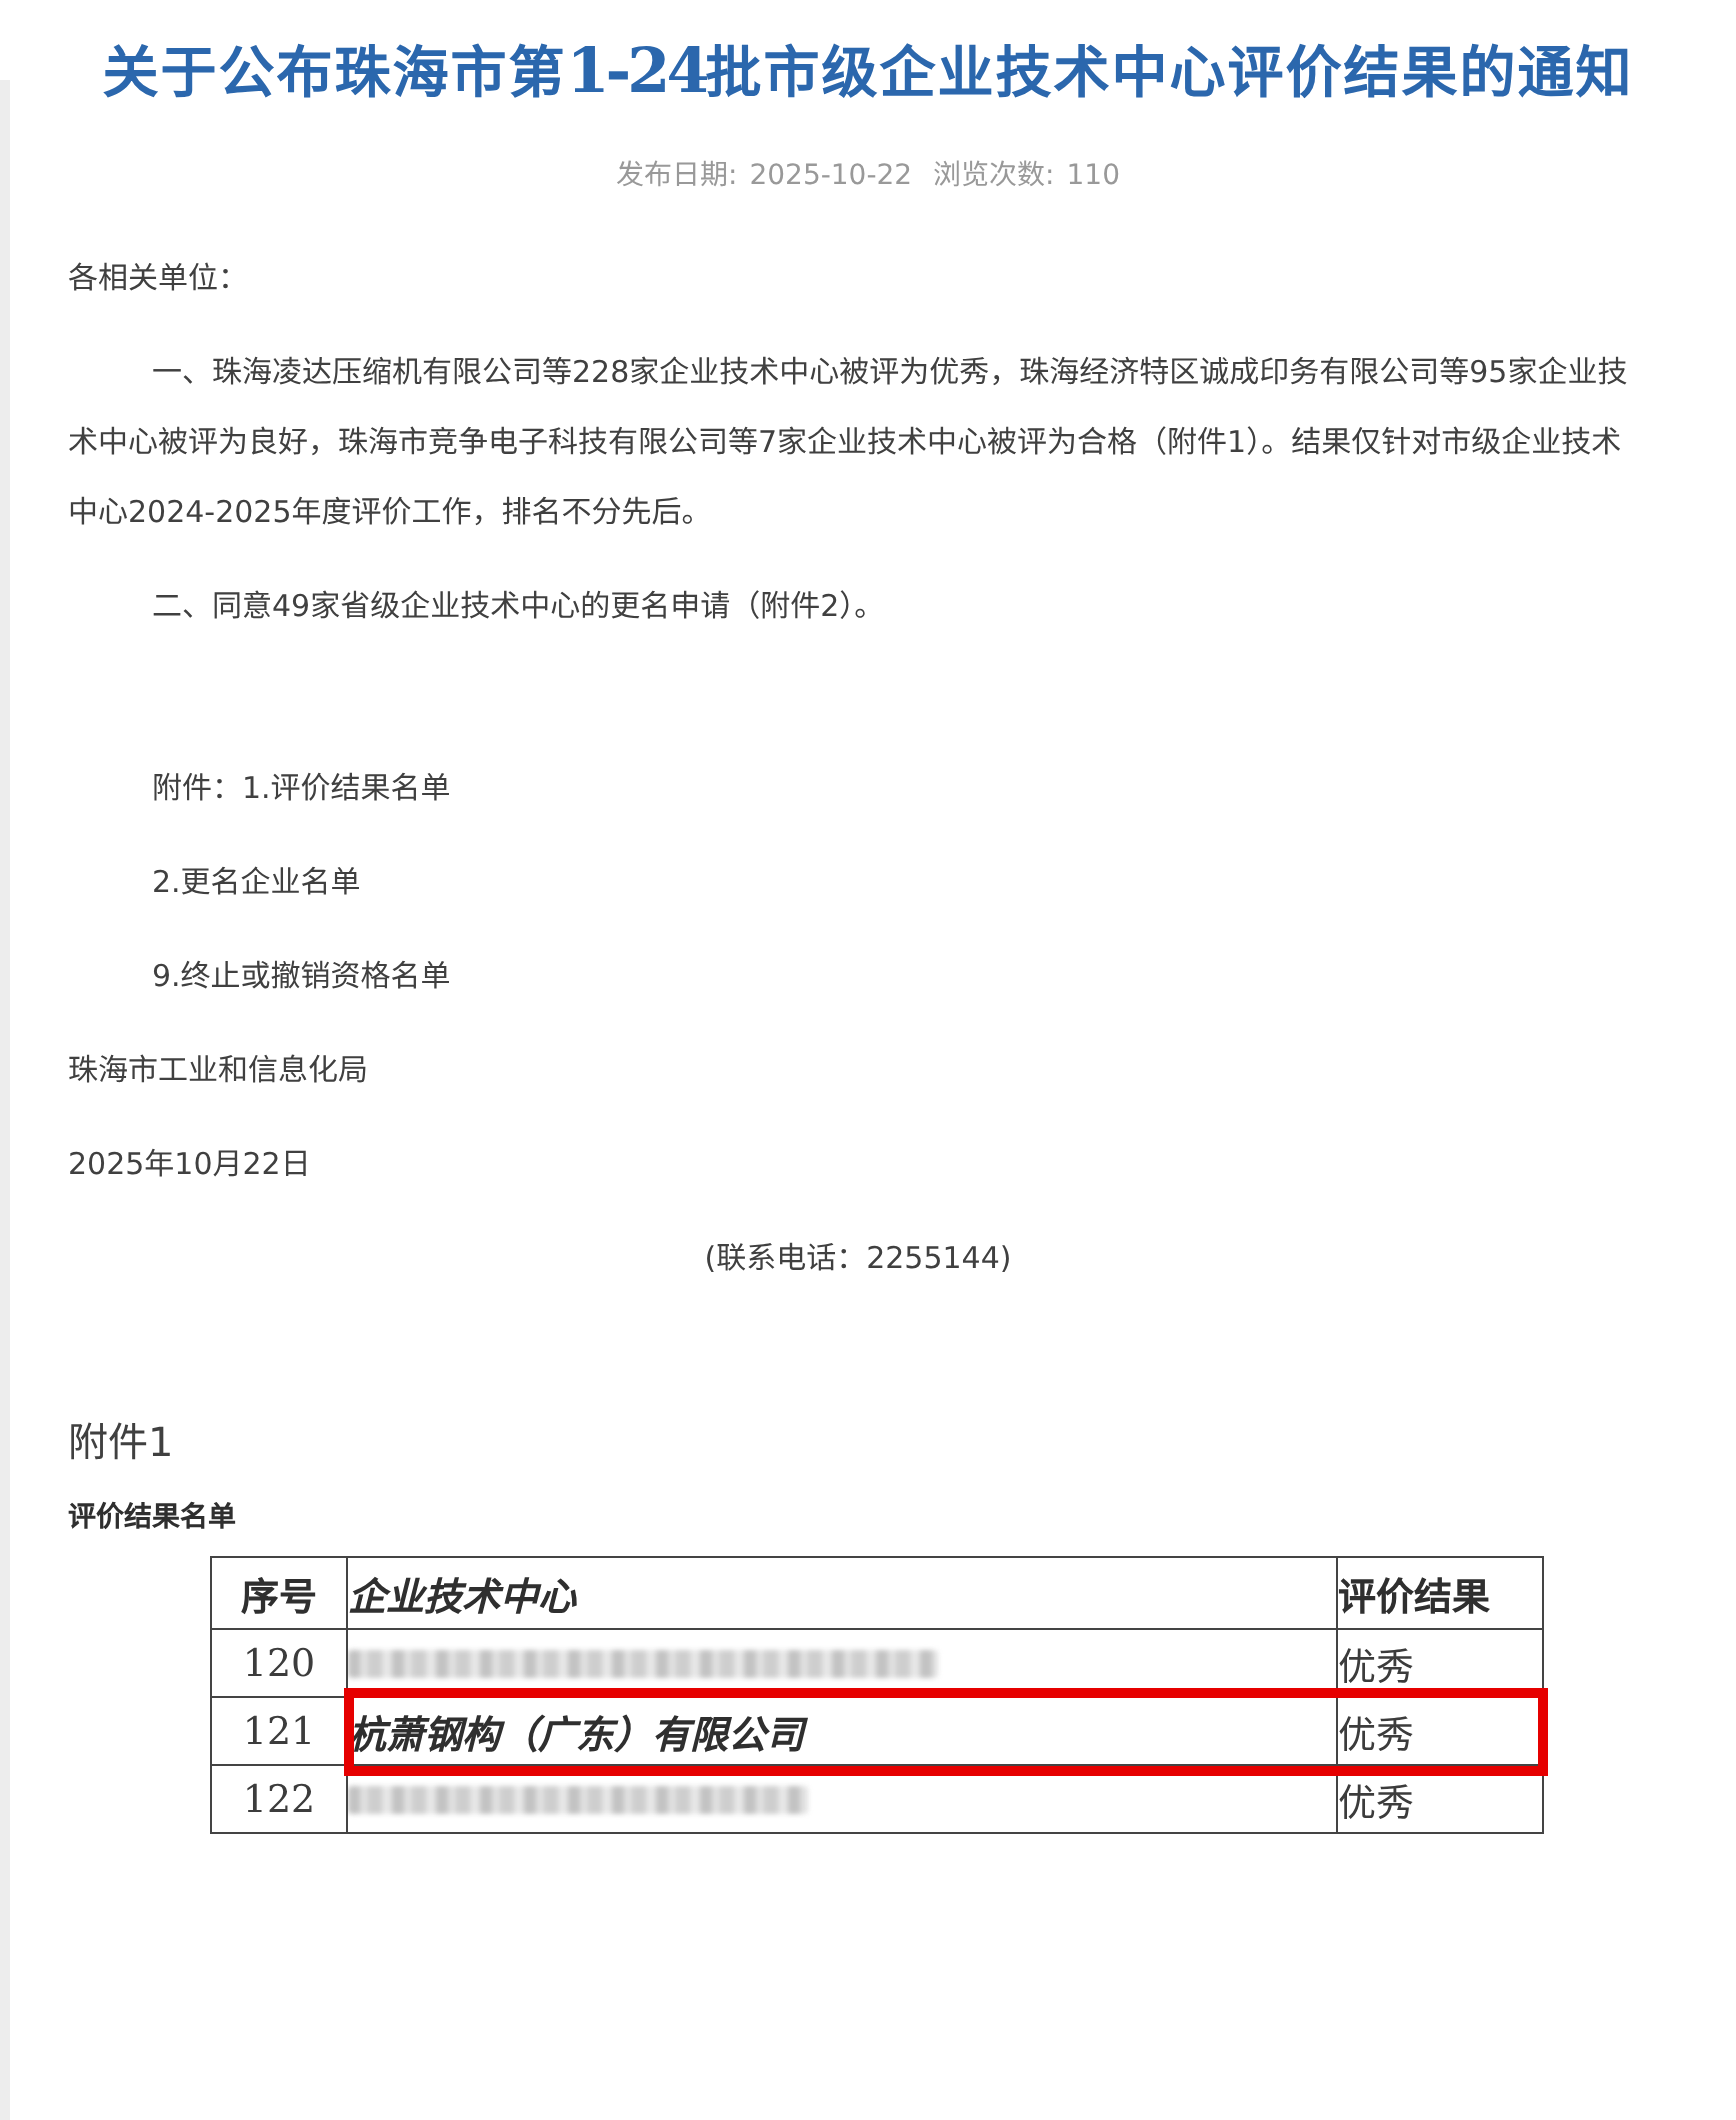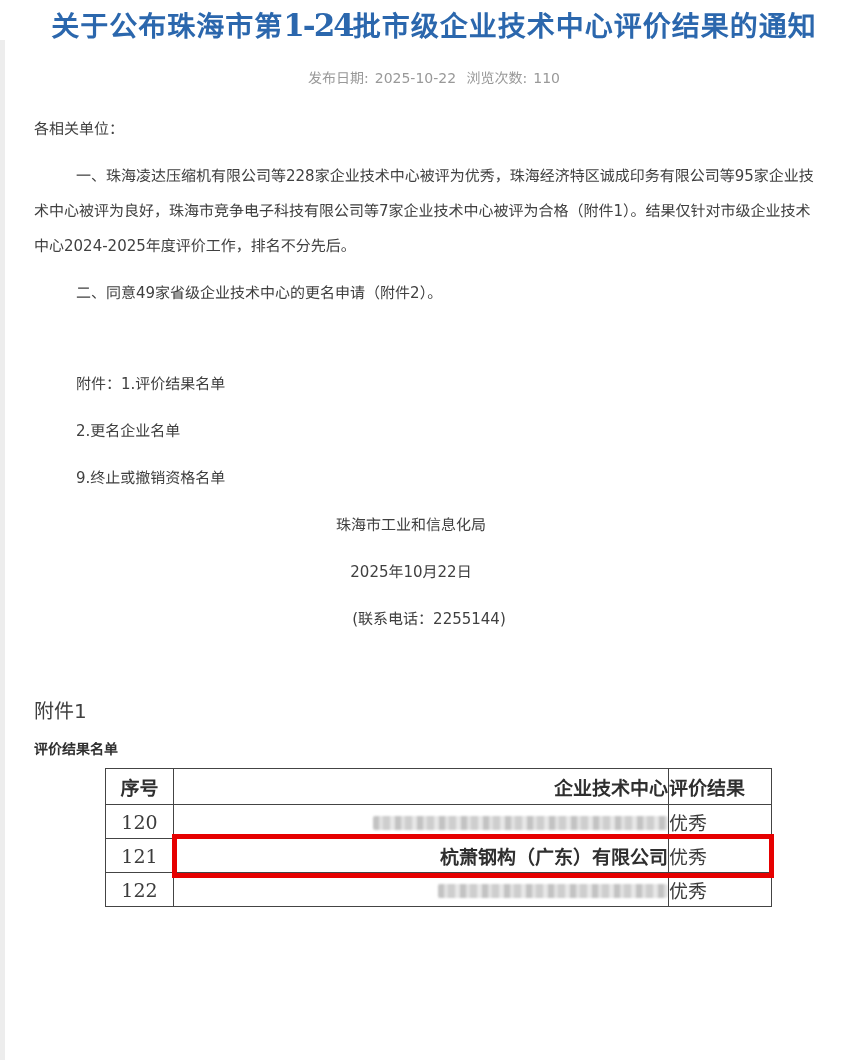--- a/index.html
+++ b/index.html
@@ -11,21 +11,21 @@
     color: #404040;
     position: relative;
     overflow: hidden;
   }
   .left-strip {
     position: absolute; left: 0; top: 40px;
     width: 5px; height: 1020px;
     background: #ededed;
   }
   h1.page-title {
-    margin: 0; padding-top: 8px;
+    margin: 0; padding-top: 19px;
     text-align: center;
     font-size: 28px; line-height: 34px;
     font-weight: bold;
     color: #2b67ad;
     letter-spacing: 1px;
   }
   h1 .batch-hl {
     font-size: 31px;
     letter-spacing: -2px;
     font-family: "DejaVu Serif", serif;
@@ -43,21 +43,21 @@
     font-size: 15px;
   }
   .content p {
     margin: 0 0 12px 0;
     line-height: 35px;
     color: #404040;
   }
   p.salutation { margin-top: 24px; }
   p.indent { text-indent: 42px; }
   p.att-first { margin-top: 56px; }
-  p.sig-right { text-align: center; padding-right: 36px; }
+  p.sig-right { text-align: left; padding-right: 36px; }
   p.sig-center { text-align: center; }
   .att1-label {
     margin-top: 62px;
     line-height: 24px;
     font-size: 20px;
     color: #404040;
   }
   .table-title {
     margin-top: 14px;
     font-weight: bold;
@@ -81,21 +81,21 @@
   .result-table th, .result-table td {
     border: 1px solid #444444;
     font-size: 19px;
     padding: 0;
     overflow: hidden;
   }
   .result-table th { height: 36px; font-weight: bold; color: #2f2f2f; }
   .result-table td { height: 34px; color: #3c3c3c; }
   .th-no, .td-no { text-align: center; }
   .td-no { font-family: "DejaVu Serif", "Liberation Serif", serif; color: #333333; }
-  .th-name, .td-name { text-align: right; padding-left: 22px; }
+  .th-name, .td-name { text-align: left; padding-left: 22px; font-style: italic; }
   .th-res, .td-res { text-align: left; padding-left: 16px; }
   .td-name.company { font-weight: bold; color: #2f2f2f; }
   .blur-bar {
     display: inline-block;
     height: 14px;
     vertical-align: middle;
     border-radius: 2px;
     background: repeating-linear-gradient(90deg,
       #b9b9b9 0 6px, #dcdcdc 6px 10px, #c6c6c6 10px 17px, #e3e3e3 17px 22px);
     filter: blur(1.3px);

